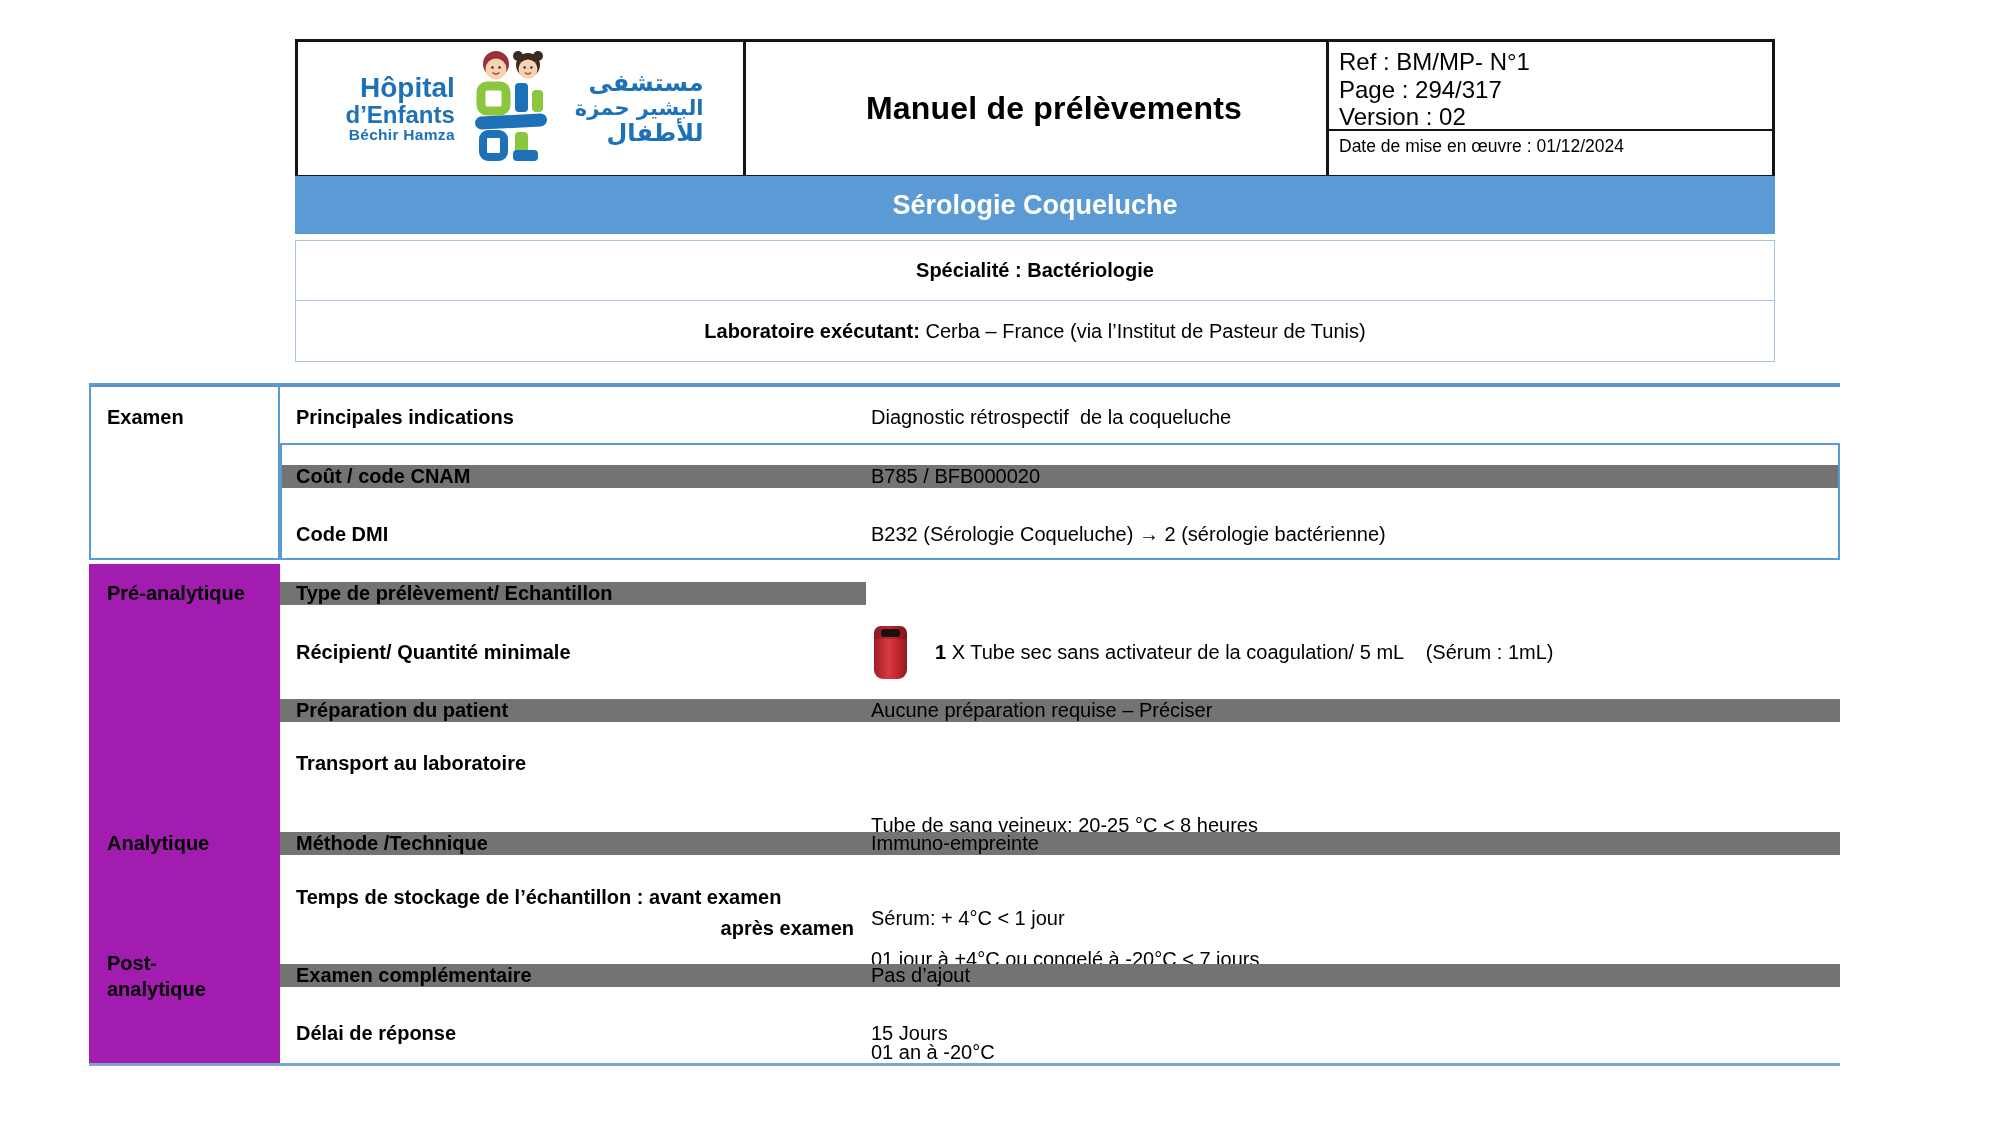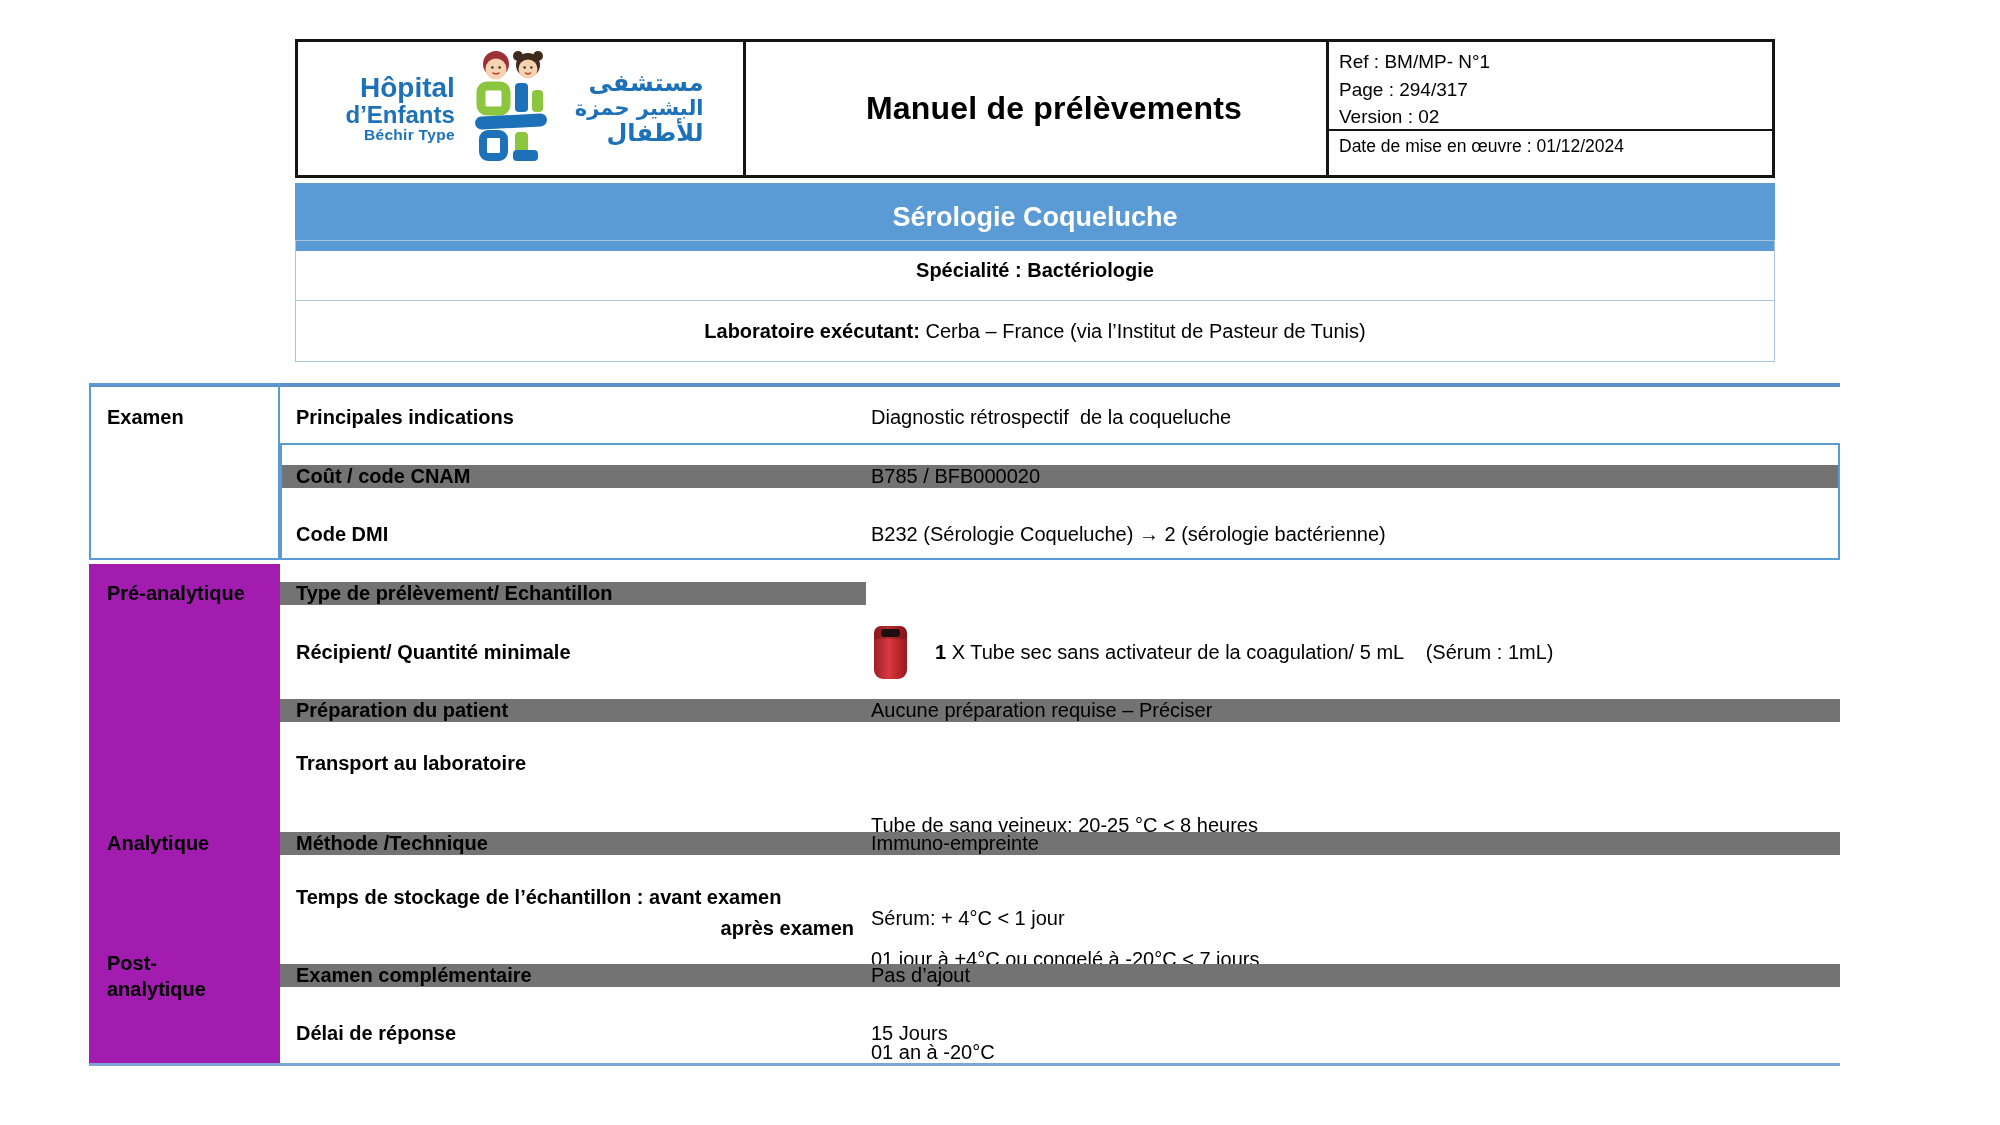--- a/index.html
+++ b/index.html
@@ -11,37 +11,37 @@
 
   
   .header-box {
     position:absolute; left:295px; top:39px; width:1480px; height:139px;
     border:3px solid #141414; display:flex;
   }
   .logo-cell { width:448px; border-right:3px solid #141414; display:flex; align-items:center; justify-content:center; gap:10px;padding-left:8px; }
   .title-cell { flex:1; border-right:3px solid #141414; display:flex; align-items:center; justify-content:center;margin-left:36px; }
   .doc-title { font-size:32px; font-weight:bold; letter-spacing:0.2px; }
   .ref-cell { width:443px; display:flex; flex-direction:column; }
-  .ref-top { height:89px; border-bottom:2.5px solid #141414; padding:6px 6px 0 10px; font-size:19px; line-height:27.5px; }
+  .ref-top { height:89px; border-bottom:2.5px solid #141414; padding:6px 6px 0 10px; font-size:24px; line-height:27.5px; }
   .ref-bottom { flex:1; padding:5px 6px 0 10px; font-size:17.5px; }
 
   
   .logo-fr { text-align:right; color:#1d71b8; font-weight:bold; line-height:1.02; }
   .logo-fr .l1 { font-size:28px; }
   .logo-fr .l2 { font-size:24px; }
   .logo-fr .l3 { font-size:15.5px; letter-spacing:0.3px; }
   .logo-ar { text-align:right; color:#1d71b8; font-weight:bold; font-family:"DejaVu Sans", sans-serif; direction:rtl; line-height:1.12; }
   .logo-ar .a1 { font-size:24px; }
   .logo-ar .a2 { font-size:21px; }
   .logo-ar .a3 { font-size:24px; }
   .logo-mark { width:100px; height:118px; flex:0 0 auto; }
 
   
   .banner {
-    position:absolute; left:295px; top:183px; width:1480px; height:68px;
+    position:absolute; left:295px; top:176px; width:1480px; height:58px;
     display:flex; align-items:center; justify-content:center;
     color:#fff; font-weight:bold; font-size:27px;
   }
   .row-spec {
     position:absolute; left:295px; top:240px; width:1480px; height:61px;
     border:1.5px solid #a9c4e0; display:flex; align-items:center; justify-content:center;
     font-size:20px; font-weight:bold;
   }
   .row-lab {
     position:absolute; left:295px; top:301px; width:1480px; height:61px;
@@ -99,21 +99,21 @@
 </head>
 <body>
 
 <div class="page">
 
   <div class="header-box">
     <div class="logo-cell">
       <div class="logo-fr">
         <div class="l1">Hôpital</div>
         <div class="l2">d’Enfants</div>
-        <div class="l3">Béchir Type</div>
+        <div class="l3">Béchir Hamza</div>
       </div>
       <svg class="logo-mark" viewBox="0 0 100 118">
 
         <circle cx="31" cy="14" r="13" fill="#9c2f38"></circle>
         <circle cx="31" cy="19" r="10.5" fill="#f7d2b0"></circle>
         <circle cx="27.4" cy="17.5" r="1.3" fill="#3a3a3a"></circle>
         <circle cx="34.6" cy="17.5" r="1.3" fill="#3a3a3a"></circle>
         <path d="M27.5 22.5 q3.5 3.2 7 0" stroke="#c0392b" fill="none" stroke-width="1.4"></path>
 
         <circle cx="53" cy="6" r="5" fill="#3f2a1e"></circle>

